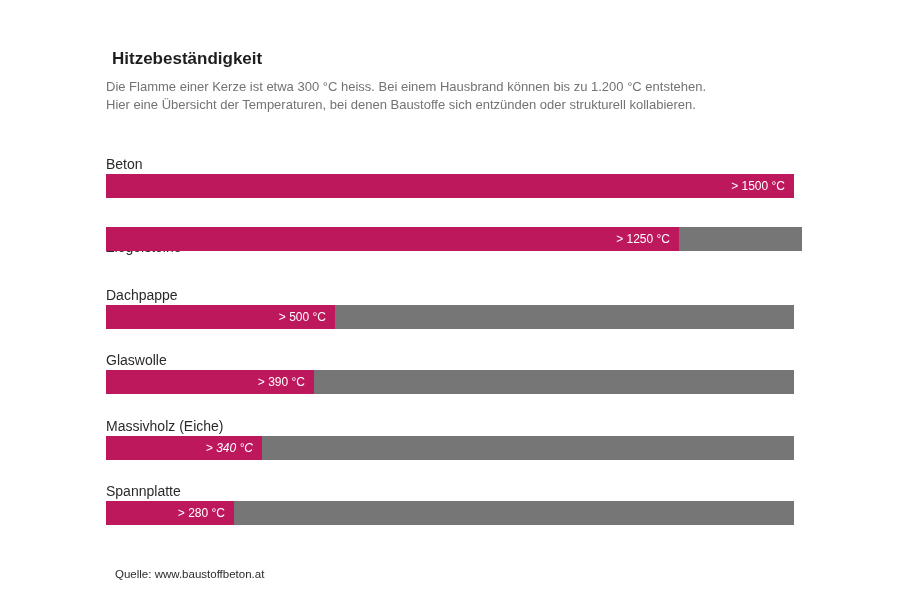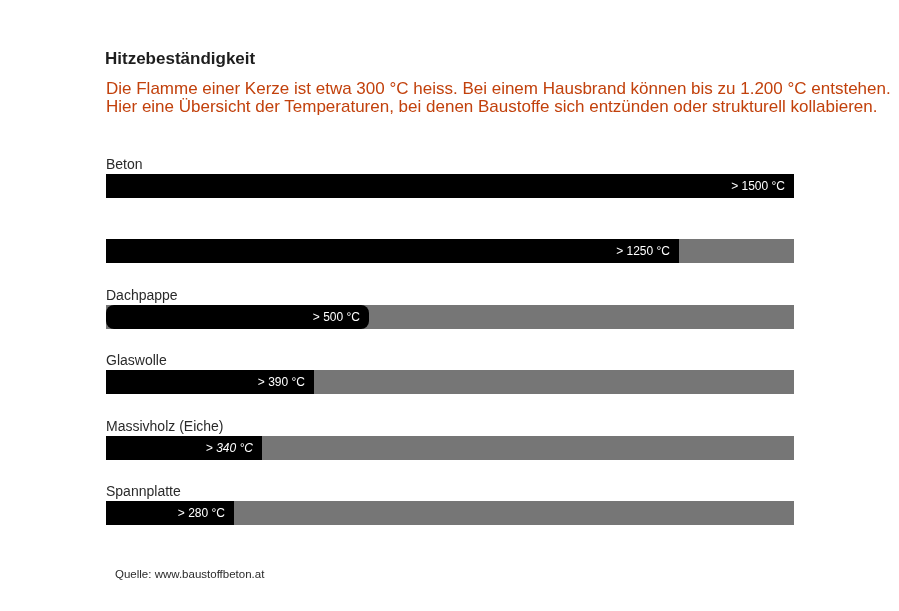--- a/index.html
+++ b/index.html
@@ -1,47 +1,47 @@
 <!DOCTYPE html>
 <html><head>
 <meta charset="utf-8">
 <style>
   html,body{margin:0;padding:0;background:#ffffff;}
   body{width:899px;height:611px;position:relative;font-family:"Liberation Sans",sans-serif;color:#222;overflow:hidden;}
-  .title{position:absolute;left:105px;top:49px;font-size:17px;font-weight:bold;color:#1e1e1e;margin:0;}
-  .sub{position:absolute;left:106px;font-size:17px;color:#c2410c;white-space:nowrap;}
+  .title{position:absolute;left:112px;top:49px;font-size:17px;font-weight:bold;color:#1e1e1e;margin:0;}
+  .sub{position:absolute;left:106px;font-size:13px;color:#737373;white-space:nowrap;}
   .row-label{position:absolute;left:106px;font-size:14px;color:#2a2a2a;}
   .track{position:absolute;left:106px;width:688px;height:24px;background:#767676;}
-  .fill{position:absolute;left:0;top:0;height:24px;background:#000000;}
+  .fill{position:absolute;left:0;top:0;height:24px;background:#be185d;}
   .val{position:absolute;right:9px;top:0;line-height:24px;font-size:12px;color:#ffffff;white-space:nowrap;}
   .source{position:absolute;left:106px;top:568px;font-size:11.5px;color:#2a2a2a;margin-left:9px;}
 </style>
 </head>
 <body>
 
 <h1 class="title">Hitzebeständigkeit</h1>
 <div class="sub" style="top:79px">Die Flamme einer Kerze ist etwa 300 °C heiss. Bei einem Hausbrand können bis zu 1.200 °C entstehen.</div>
 <div class="sub" style="top:97px">Hier eine Übersicht der Temperaturen, bei denen Baustoffe sich entzünden oder strukturell kollabieren.</div>
 
 <div id="rows">
     <div class="row-label" style="top: 156px;">Beton</div>
     <div class="track" style="top: 174px;">
       <div class="fill" style="width: 688px;">
         <span class="val">&gt; 1500 °C</span>
       </div>
     </div>
     <div class="row-label" style="top: 239px;">Ziegelsteine</div>
-    <div class="track" style="top: 239px;">
+    <div class="track" style="top: 227px; padding-left: 8px;">
       <div class="fill" style="width: 573px;">
         <span class="val">&gt; 1250 °C</span>
       </div>
     </div>
     <div class="row-label" style="top: 287px;">Dachpappe</div>
     <div class="track" style="top: 305px;">
-      <div class="fill" style="width: 263px; border-radius: 8px;">
+      <div class="fill" style="width: 229px;">
         <span class="val">&gt; 500 °C</span>
       </div>
     </div>
     <div class="row-label" style="top: 352px;">Glaswolle</div>
     <div class="track" style="top: 370px;">
       <div class="fill" style="width: 208px;">
         <span class="val">&gt; 390 °C</span>
       </div>
     </div>
     <div class="row-label" style="top: 418px; text-align: right;">Massivholz (Eiche)</div>

